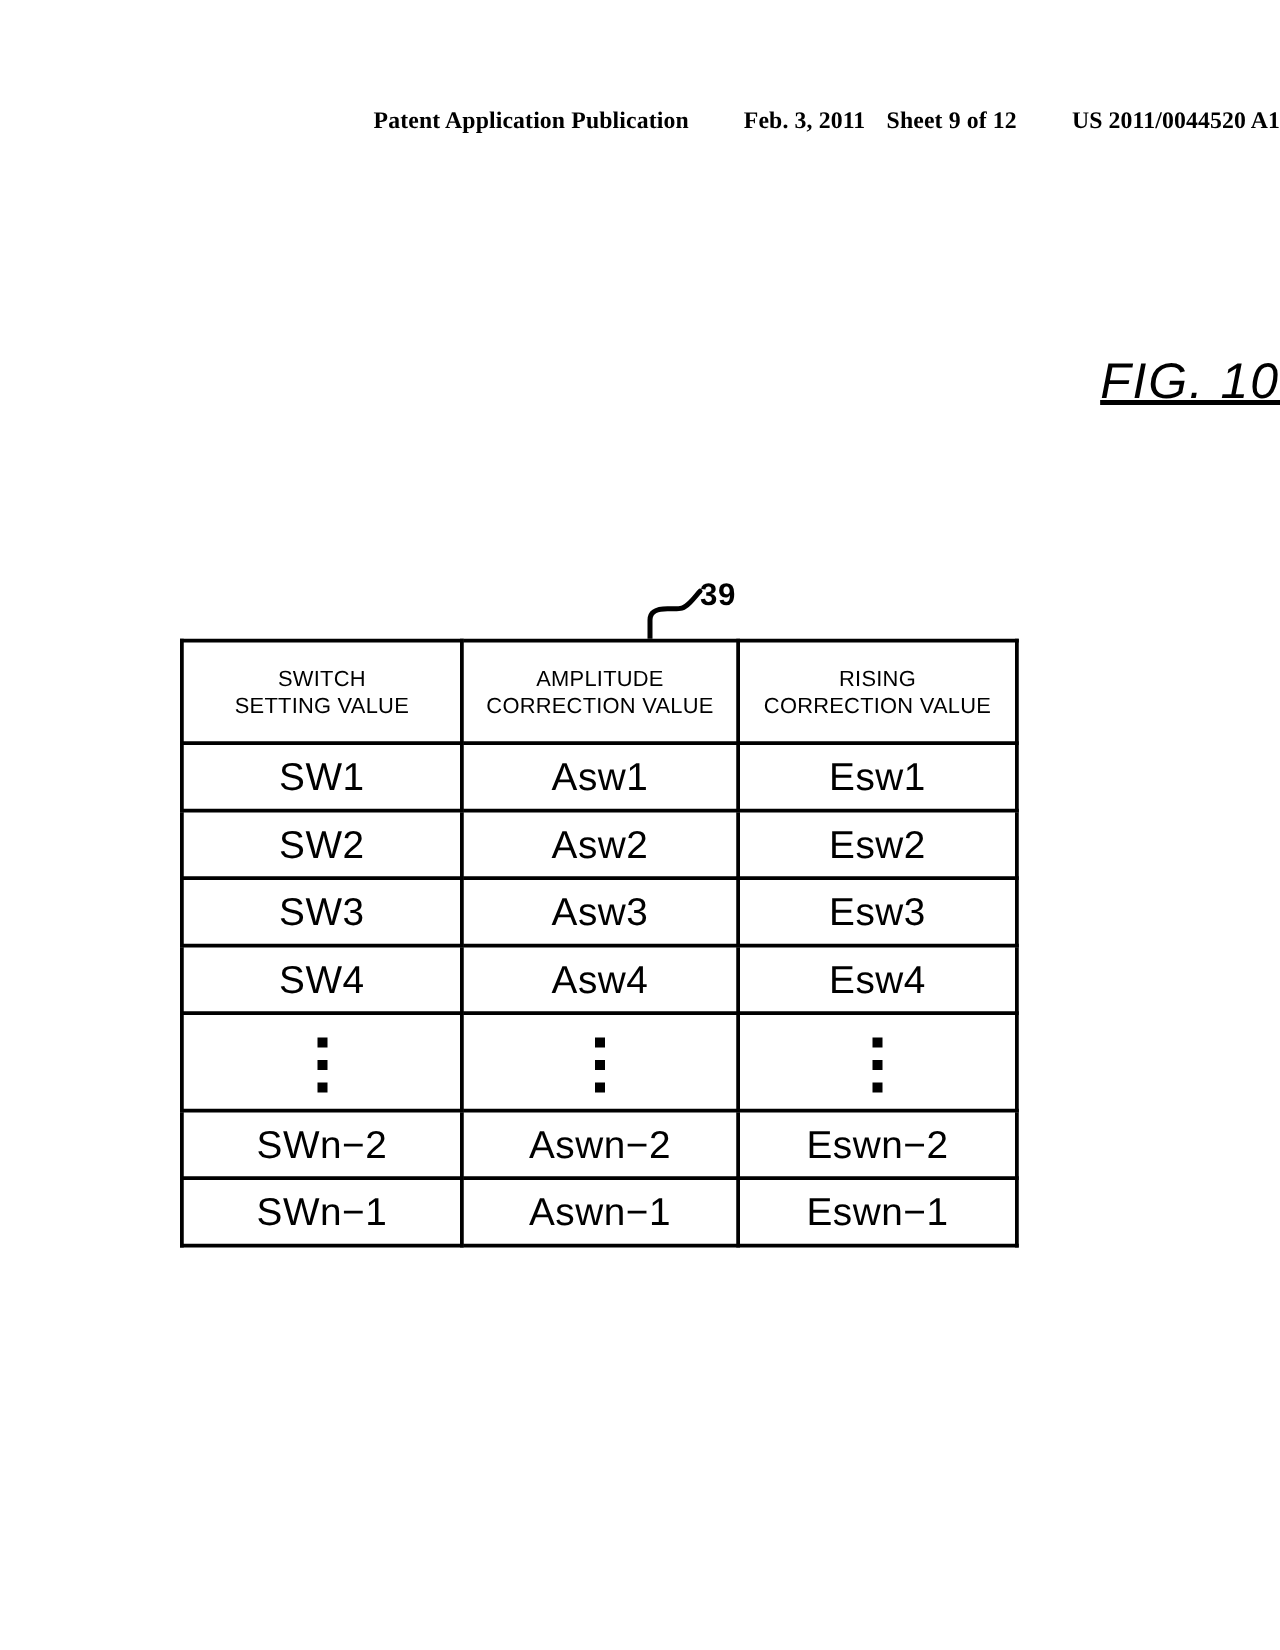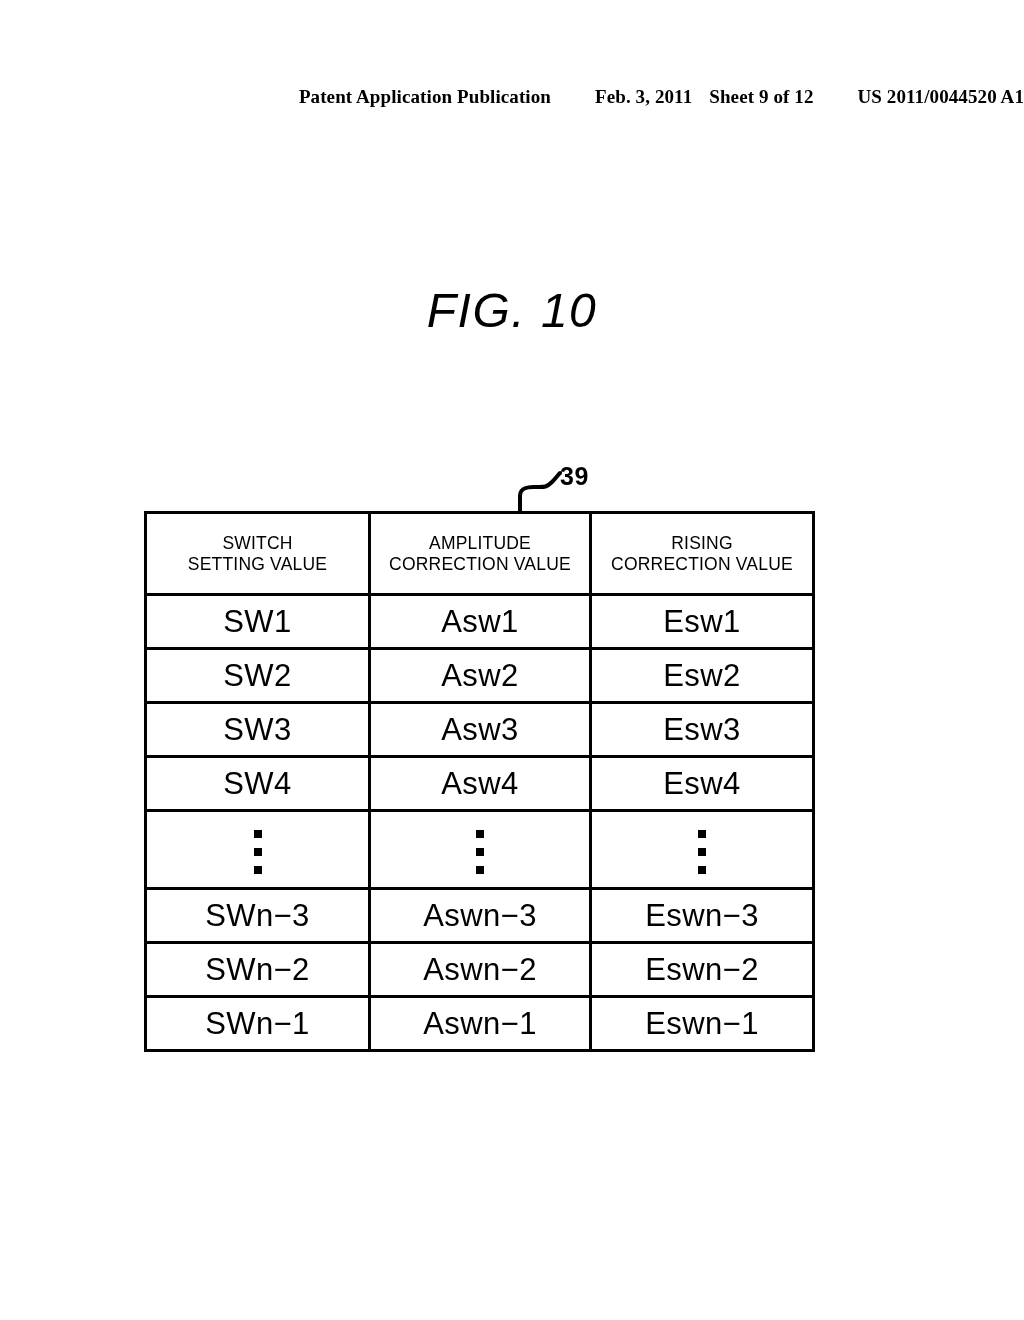--- a/index.html
+++ b/index.html
@@ -37,26 +37,27 @@
   .page-header .hdr-date     { margin-right: 17px; }
   .page-header .hdr-sheet    { margin-right: 44px; }
   .page-header .hdr-patno    { margin-right: 0; }
 
   
   .fig-title {
     position: absolute;
     left: 0;
     top: 283px;
     width: 1024px;
-    text-align: center;
+    text-align: right;
     font-family: "Liberation Sans", sans-serif;
     font-style: italic;
-    font-size: 48px;
+    font-size: 40px;
     font-weight: 400;
     letter-spacing: 1.5px;
+    text-decoration: underline;
   }
 
   
   .ref-callout {
     position: absolute;
     left: 500px;
     top: 462px;
     width: 120px;
     height: 56px;
   }
@@ -221,25 +222,20 @@
       <td>
         <span class="vdots">
             <i></i>
             <i></i>
             <i></i>
           </span>
       </td>
     </tr>
 
     <tr class="data-row">
-      <td>SWn−3</td>
-      <td>Aswn−3</td>
-      <td>Eswn−3</td>
-    </tr>
-    <tr class="data-row">
       <td>SWn−2</td>
       <td>Aswn−2</td>
       <td>Eswn−2</td>
     </tr>
     <tr class="data-row">
       <td>SWn−1</td>
       <td>Aswn−1</td>
       <td>Eswn−1</td>
     </tr>
   </tbody>

